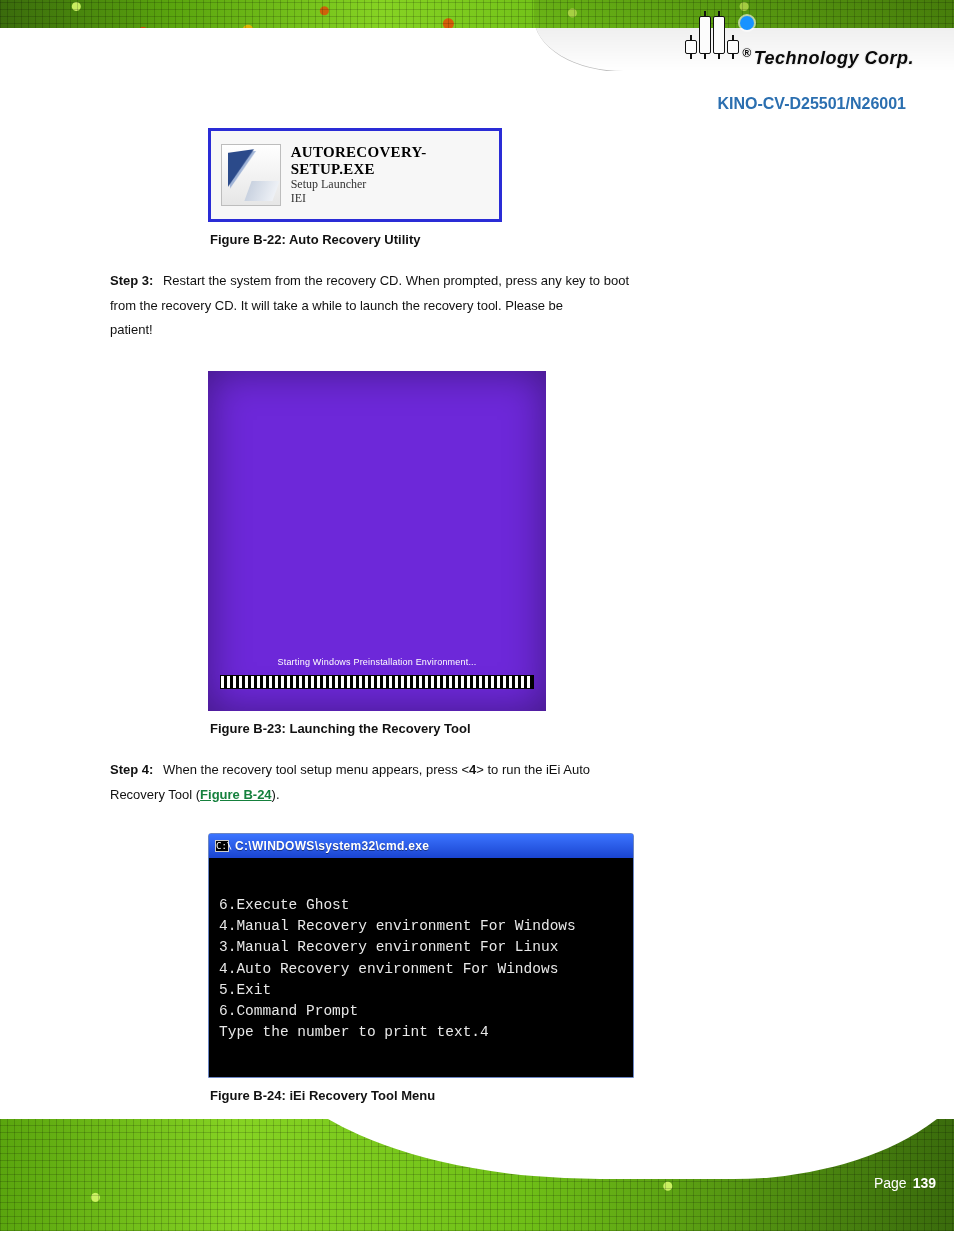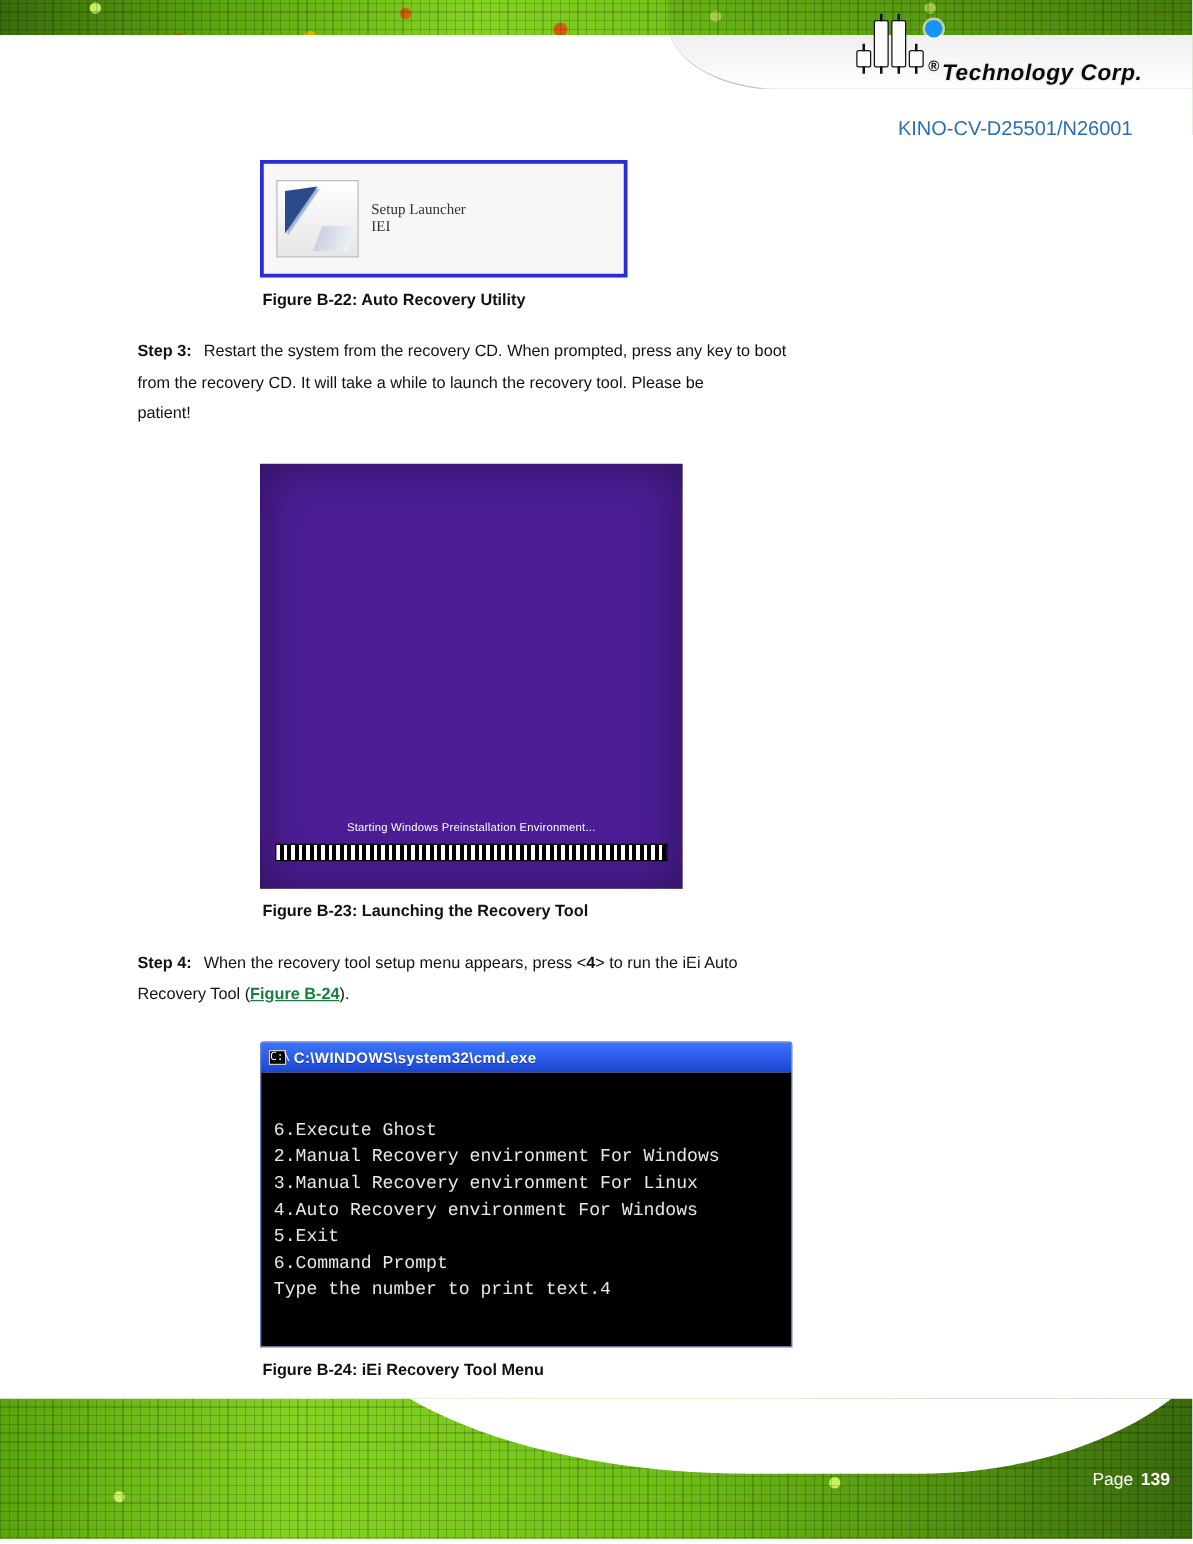--- a/index.html
+++ b/index.html
@@ -80,21 +80,21 @@
     font-style: italic;
   }
   .logo-r{font-size:12px;vertical-align:super;margin-right:2px;}
 
   .product-title {
     position:absolute;
     right: 48px;
     top: 95px;
     font-size: 16px;
     color:#2b6fb0;
-    font-weight:normal;
+    font-weight:bold;
   }
 
   
   .content {
     position:absolute;
     top: 128px;
     left: 0; right:0;
     padding-bottom: 150px;
   }
   .fig-caption {
@@ -153,21 +153,21 @@
   }
   .setup-text{font-family:"Times New Roman",serif;line-height:1.15;}
   .setup-title{font-weight:bold;font-size:15px;letter-spacing:0.3px;}
   .setup-sub{font-size:12px;color:#333;}
 
   
   .winpe {
     margin-left: 208px;
     width: 338px;
     height: 340px;
-    background:#4c1d95;
+    background:#6d28d9;
     position:relative;
     box-shadow: inset 0 0 40px rgba(0,0,0,0.4);
   }
   .winpe-label{
     position:absolute;
     left:50%; transform:translateX(-50%);
     bottom:44px;
     font: 9px/1 "Verdana", sans-serif;
     color:#fff;
     letter-spacing:0.2px;
@@ -267,20 +267,21 @@
     <span class="logo-r">®</span><span>Technology Corp.</span>
   </div>
 </div>
 <div class="product-title">KINO-CV-D25501/N26001</div>
 
 <div class="content">
 
   <div class="setup-box">
     <div class="setup-icon"></div>
     <div class="setup-text">
+      <div class="setup-title">AUTORECOVERY-SETUP.EXE</div>
       <div class="setup-sub">Setup Launcher</div>
       <div class="setup-sub">IEI</div>
     </div>
   </div>
   <div class="fig-caption">Figure B-22: Auto Recovery Utility</div>
 
   <div class="step">
     <span class="num">Step 3:</span>
     <span>Restart the system from the recovery CD. When prompted, press any key to boot</span><br>
     <span>from the recovery CD. It will take a while to launch the recovery tool. Please be</span><br>
@@ -301,21 +302,21 @@
   </div>
 
   <div style="height:26px"></div>
   <div class="cmd-window">
     <div class="cmd-titlebar">
       <div class="cmd-ico">C:\</div>
       <div class="cmd-title">C:\WINDOWS\system32\cmd.exe</div>
     </div>
     <div class="cmd-body"><span></span>
 <span>6.Execute Ghost</span>
-<span>2.Manual Recovery environment For Windows</span>
+<span>4.Manual Recovery environment For Windows</span>
 <span>3.Manual Recovery environment For Linux</span>
 <span>4.Auto Recovery environment For Windows</span>
 <span>5.Exit</span>
 <span>6.Command Prompt</span>
 <span>Type the number to print text.4</span></div>
   </div>
   <div class="fig-caption">Figure B-24: iEi Recovery Tool Menu</div>
 
 </div>
 

